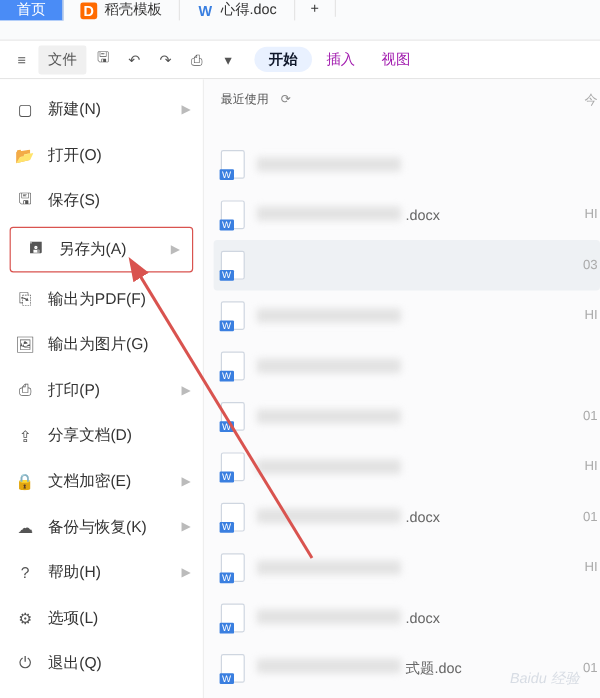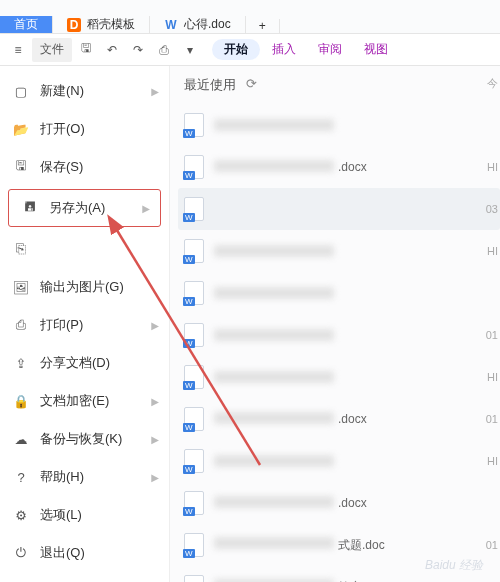--- a/index.html
+++ b/index.html
@@ -1,20 +1,20 @@
 <!DOCTYPE html>
 <html><head>
 <meta charset="utf-8">
 <style>
   * { margin: 0; padding: 0; box-sizing: border-box; }
   body { font-family: "Microsoft YaHei", sans-serif; font-size: 13px; background: #f5f5f5; color: #333; width: 500px; height: 582px; overflow: hidden; }
   .window { background: #fff; height: 100%; display: flex; flex-direction: column; }
 
   
-  .tabs { display: flex; align-items: flex-end; height: 34px; background: #fafbfc; border-bottom: 1px solid #e5e5e5; }
+  .tabs { display: flex; align-items: flex-start; height: 34px; background: #fafbfc; border-bottom: 1px solid #e5e5e5; }
   .tab { display: flex; align-items: center; padding: 0 14px; gap: 6px; font-size: 12px; border-right: 1px solid #e5e5e5; cursor: pointer; }
   .tab.primary { background: #4a8cf6; color: #fff; }
   .tab .tab-ico { width: 14px; height: 14px; display: inline-flex; align-items: center; justify-content: center; font-size: 12px; }
   .tab.orange .tab-ico { background: #ff6a00; color: #fff; border-radius: 2px; font-weight: bold; }
   .tab.doc .tab-ico { color: #3a7fe0; font-weight: bold; }
   .tab.plus { justify-content: center; width: 34px; }
 
   
   .toolbar { display: flex; align-items: center; height: 32px; background: #fff; border-bottom: 1px solid #e5e5e5; font-size: 12px; gap: 2px; padding-left: 6px; }
   .tb-btn { display: flex; align-items: center; justify-content: center; height: 24px; min-width: 24px; padding: 0 4px; color: #555; cursor: pointer; border-radius: 2px; }
@@ -25,21 +25,21 @@
   
   .main { flex: 1; display: flex; overflow: hidden; }
   .sidebar { width: 170px; background: #fff; border-right: 1px solid #eee; padding-top: 6px; position: relative; }
   .menu-item { display: flex; align-items: center; height: 38px; padding: 0 12px; gap: 10px; cursor: pointer; font-size: 13px; color: #333; position: relative; }
   .menu-item .mi-ico { width: 18px; height: 18px; color: #555; display: flex; align-items: center; justify-content: center; }
   .menu-item .arrow { position: absolute; right: 10px; color: #bbb; font-size: 10px; }
   .menu-item.highlight { margin: 3px 8px; border: 1.5px solid #d9534f; border-radius: 3px; }
 
   
   .recent { flex: 1; background: #fbfbfc; padding: 10px 0 0 14px; overflow: hidden; position: relative; }
-  .recent-head { display: flex; align-items: flex-start; gap: 10px; color: #555; font-size: 13px; margin-bottom: 10px; }
+  .recent-head { display: flex; align-items: center; gap: 10px; color: #555; font-size: 10px; margin-bottom: 26px; }
   .refresh-ico { color: #888; cursor: pointer; }
   .file-row { display: flex; align-items: center; gap: 10px; height: 42px; font-size: 12px; color: #666; }
   .file-row.sel { background: #eef1f4; border-radius: 3px; margin-left: -6px; padding-left: 6px; }
   .file-ico { width: 20px; height: 24px; border: 1px solid #cfd6e0; border-radius: 2px; background: #fff; position: relative; flex-shrink: 0; }
   .file-ico::after { content: "W"; position: absolute; left: -2px; bottom: -2px; background: #3a7fe0; color: #fff; font-size: 8px; padding: 0 2px; border-radius: 1px; }
   .file-name { display: flex; align-items: flex-start; gap: 4px; min-width: 0; }
   .blur { filter: blur(3.2px); color: #999; background: #e2e2e2; border-radius: 2px; }
   .b2 { width: 120px; height: 12px; }
   .meta { position: absolute; right: 2px; font-size: 11px; color: #aaa; }
   .file-row { position: relative; }
@@ -90,21 +90,20 @@
         <span>↷</span>
       </div>
     <div class="tb-btn">
         <span>⎙</span>
       </div>
     <div class="tb-btn">
         <span>▾</span>
       </div>
     <span class="start">开始</span>
     <span class="ribbon-item">插入</span>
-    <span class="ribbon-item">审阅</span>
     <span class="ribbon-item">视图</span>
   </div>
 
   <div class="main">
 
     <div class="sidebar">
       <div class="menu-item">
         <span class="mi-ico">▢</span>
         <span>新建(N)</span>
         <span class="arrow">▶</span>
@@ -117,20 +116,21 @@
         <span class="mi-ico">🖫</span>
         <span>保存(S)</span>
       </div>
       <div class="menu-item highlight">
         <span class="mi-ico">🖪</span>
         <span>另存为(A)</span>
         <span class="arrow">▶</span>
       </div>
       <div class="menu-item">
         <span class="mi-ico">⎘</span>
+        <span>输出为PDF(F)</span>
       </div>
       <div class="menu-item">
         <span class="mi-ico">🖼</span>
         <span>输出为图片(G)</span>
       </div>
       <div class="menu-item">
         <span class="mi-ico">⎙</span>
         <span>打印(P)</span>
         <span class="arrow">▶</span>
       </div>

